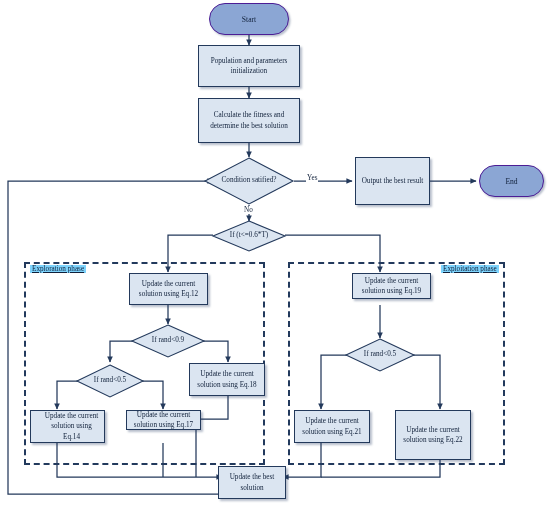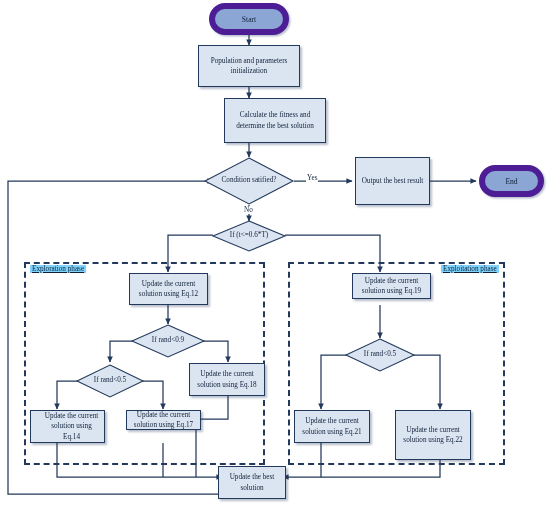--- a/index.html
+++ b/index.html
@@ -38,21 +38,21 @@
   .proc {
     background: #dbe5f1;
     border: 1px solid #23395b;
     box-shadow: 1.5px 1.5px 2px rgba(40,60,100,0.33);
     font-size: 7.2px;
     line-height: 1.45;
     padding: 2px 3px;
   }
   .terminator {
     background: #8ba6d4;
-    border: 6px solid #4c1d95;
+    border: 1px solid #4c1d95;
     border-radius: 16px;
     box-shadow: 1.5px 1.5px 2px rgba(40,60,100,0.33);
     font-size: 7.6px;
   }
   .decision-wrap {
     position: absolute;
     z-index: 3;
   }
   .decision-wrap svg {
     position: absolute;
@@ -159,21 +159,21 @@
       <path d="M252,494 L8,494 L8,181 L213,181" marker-end="url(#arrowhead)"></path>
       <path d="M252,494 L252,494"></path>
       <path d="M252,477 L252,494"></path>
     </g>
   </svg>
 
   <div class="node terminator" style="left:209px; top:3px; width:80px; height:32px;">Start</div>
 
   <div class="node proc" style="left:198px; top:45px; width:102px; height:42px;">Population and parameters initialization</div>
 
-  <div class="node proc" style="left:198px; top:98px; width:102px; height:45px;margin-left:26px;">Calculate the fitness and determine the best solution</div>
+  <div class="node proc" style="left:198px; top:98px; width:102px; height:45px;">Calculate the fitness and determine the best solution</div>
 
   <div class="decision-wrap" style="left:204px; top:157px; width:90px; height:48px;">
     <svg width="90" height="48" viewBox="0 0 90 48">
       <polygon points="45,1 89,24 45,47 1,24" fill="#dbe5f1" stroke="#23395b" stroke-width="1.1"></polygon>
     </svg>
     <div class="decision-label">Condition satified?</div>
   </div>
 
   <div class="edge-label" style="left:306px; top:174px;">Yes</div>
 

